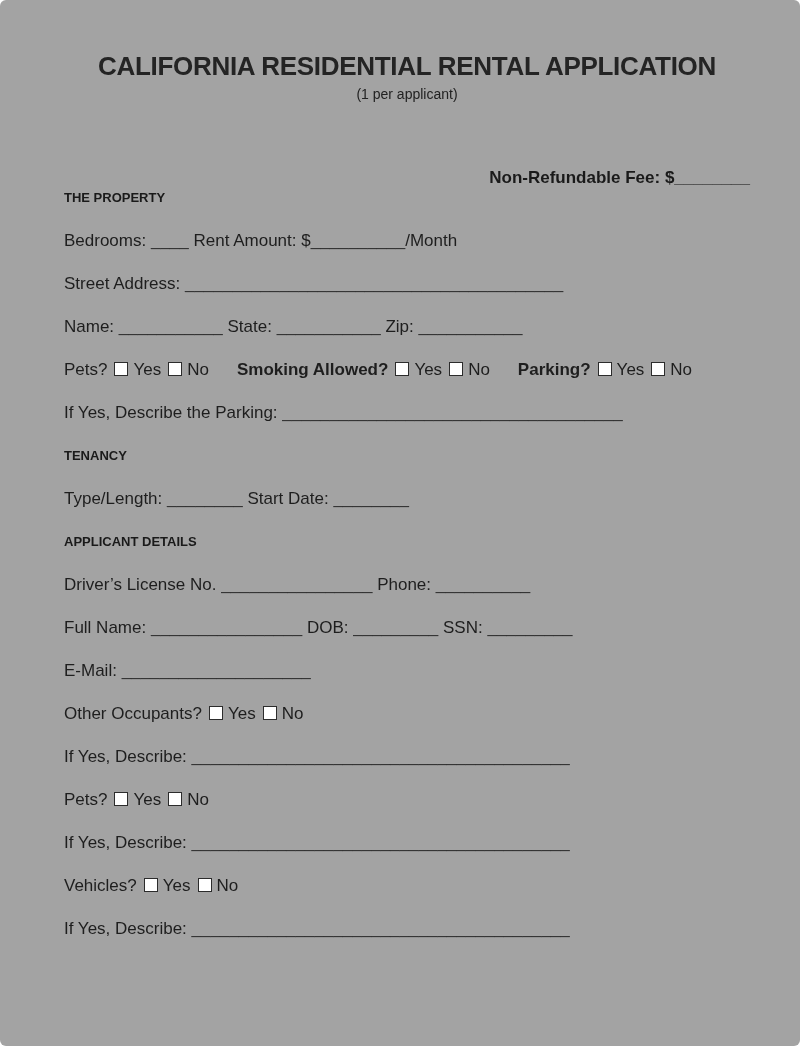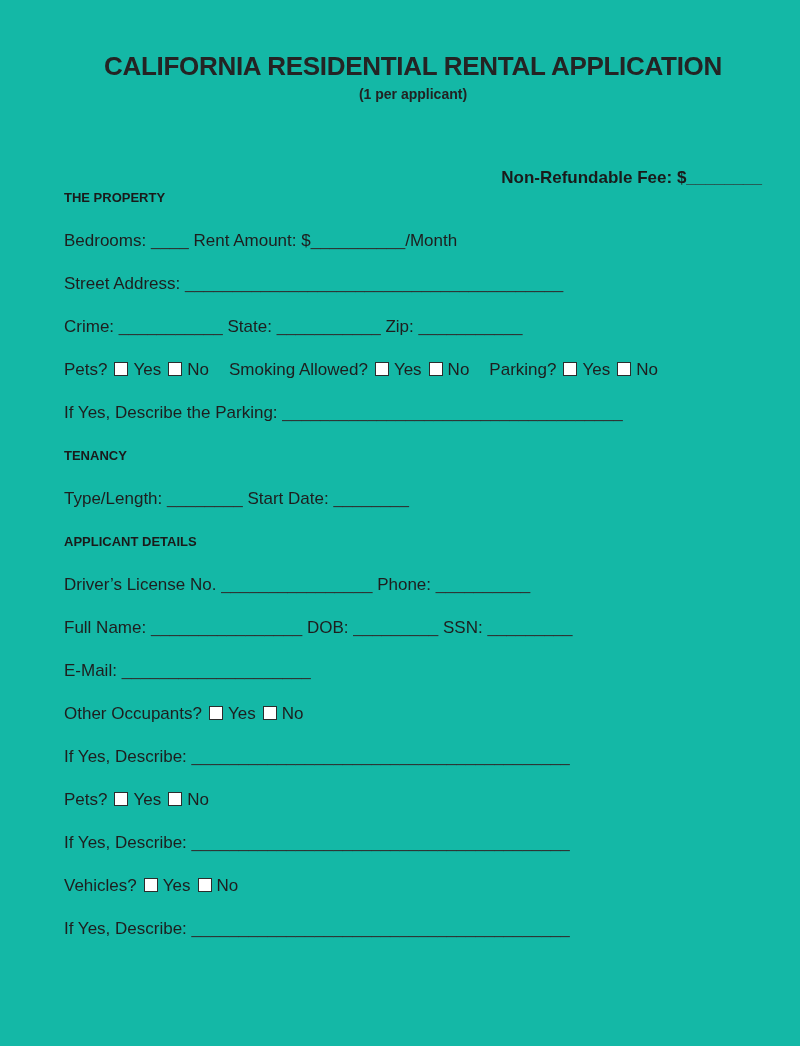--- a/index.html
+++ b/index.html
@@ -5,40 +5,40 @@
   html,body{margin:0;padding:0;background:#ffffff;}
   body{
     width:800px;height:1046px;
     font-family:"Liberation Sans", sans-serif;
     color:#1e1e1e;
     overflow:hidden;
   }
   .page{
     box-sizing:border-box;
     width:800px;height:1046px;
-    padding:50px 38px 0 64px;
-    background:#14b8a6;
+    padding:50px 50px 0 64px;
+    background:#a3a3a3;
+    border-radius:6px;
   }
   .doc-title{
     margin:0;
     font-size:26px;
     line-height:32px;
     font-weight:bold;
     text-align:center;
     color:#242424;
     letter-spacing:-0.3px;
     white-space:nowrap;
   }
   .doc-subtitle{
     text-align:center;
     font-size:14px;
     line-height:18px;
     margin-top:3px;
     color:#222222;
-    font-weight:bold;
   }
   .row{
     font-size:17px;
     line-height:18px;
     margin-top:25px;
     white-space:nowrap;
   }
   .fee-row{
     margin-top:66px;
     text-align:right;
@@ -58,21 +58,21 @@
     letter-spacing:0;
   }
   .cb{
     display:inline-block;
     width:12px;height:12px;
     border:1.6px solid #2c2c2c;
     background:#ffffff;
     vertical-align:-1px;
     margin:0 5px 0 7px;
   }
-  .gap{margin-left:20px;}
+  .gap{margin-left:28px;font-weight:bold;}
 </style>
 </head>
 <body>
 
 <div class="page">
 
   <h1 class="doc-title">CALIFORNIA RESIDENTIAL RENTAL APPLICATION</h1>
   <div class="doc-subtitle">(1 per applicant)</div>
 
   <div class="row fee-row">
@@ -84,21 +84,21 @@
 
   <div class="row">
     <span>Bedrooms: </span><span class="blank">____</span><span> Rent Amount: $</span><span class="blank">__________</span><span>/Month</span>
   </div>
 
   <div class="row">
     <span>Street Address: </span><span class="blank">________________________________________</span>
   </div>
 
   <div class="row">
-    <span>Crime: </span><span class="blank">___________</span><span> State: </span><span class="blank">___________</span><span> Zip: </span><span class="blank">___________</span>
+    <span>Name: </span><span class="blank">___________</span><span> State: </span><span class="blank">___________</span><span> Zip: </span><span class="blank">___________</span>
   </div>
 
   <div class="row">
     <span>Pets?</span><span class="cb"></span><span>Yes</span><span class="cb"></span><span>No</span><span class="gap">Smoking Allowed?</span><span class="cb"></span><span>Yes</span><span class="cb"></span><span>No</span><span class="gap">Parking?</span><span class="cb"></span><span>Yes</span><span class="cb"></span><span>No</span>
   </div>
 
   <div class="row">
     <span>If Yes, Describe the Parking: </span><span class="blank">____________________________________</span>
   </div>
 

